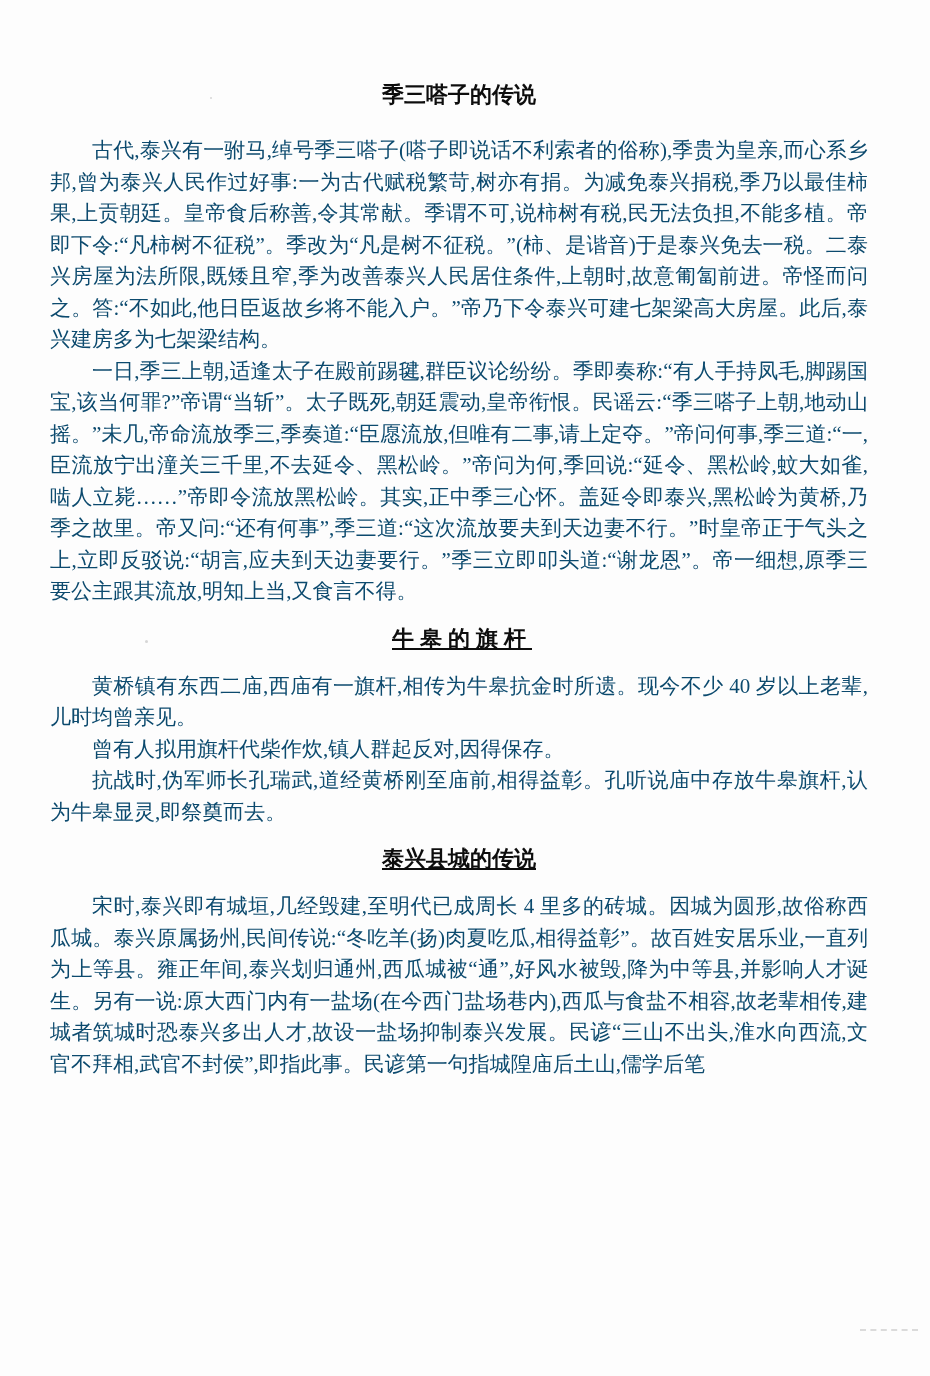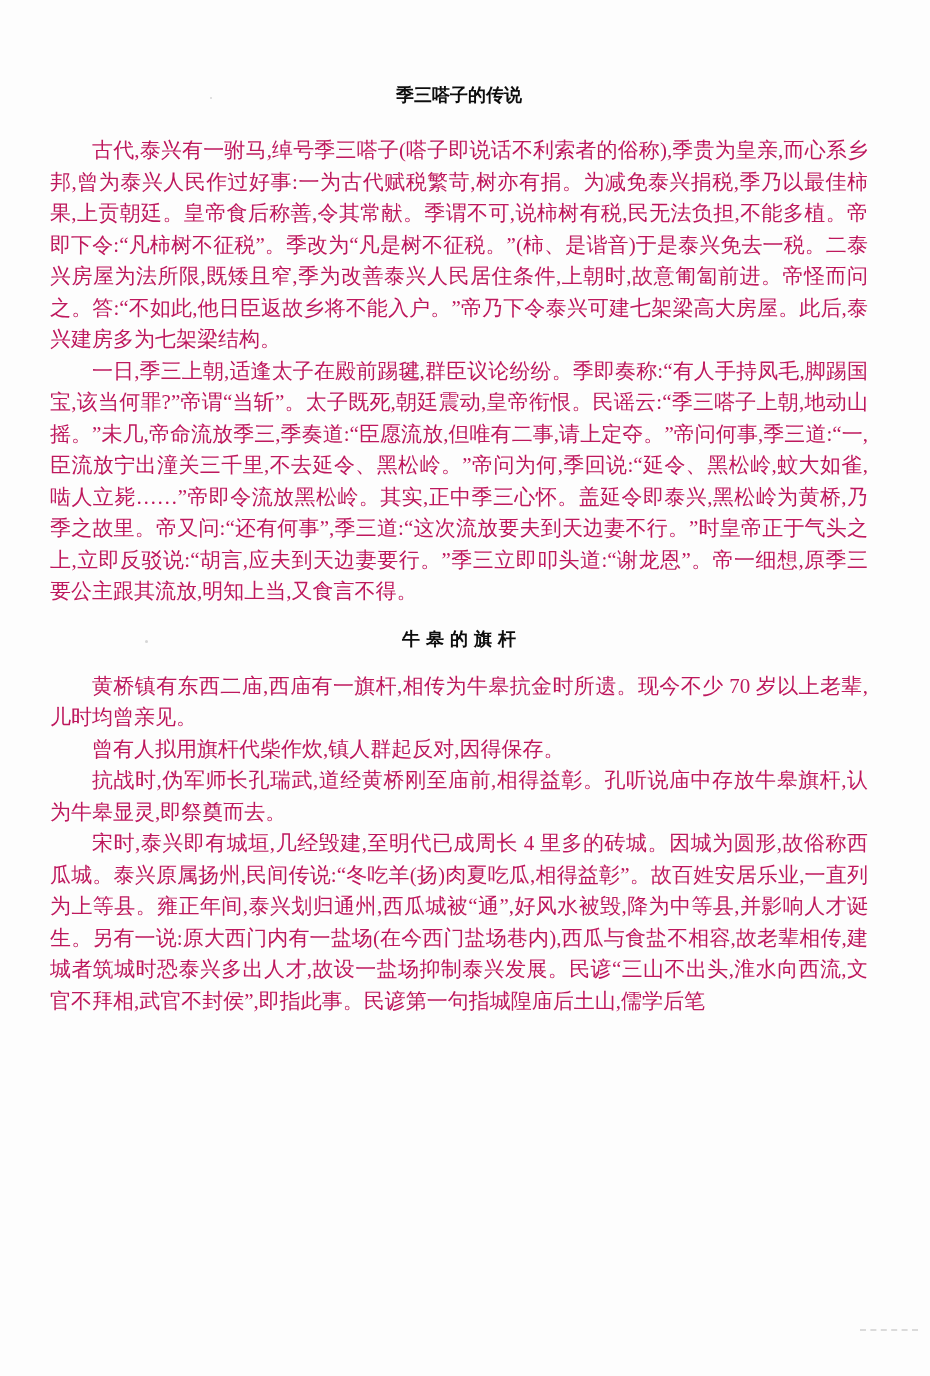--- a/index.html
+++ b/index.html
@@ -17,44 +17,45 @@
   }
   .content {
     box-sizing: border-box;
     padding: 81px 62px 0 50px;
     width: 930px;
   }
   .section-title {
     margin: 0;
     font-family: "Liberation Sans", "DejaVu Sans", sans-serif;
     font-weight: 700;
-    font-size: 18px;
+    font-size: 22px;
     line-height: 28px;
     text-align: center;
     color: #0d0d0d;
   }
   .section-title.first {
     margin-bottom: 26px;
   }
   .section-title.mid {
     margin-top: 17px;
     margin-bottom: 18px;
+    text-decoration: underline;
   }
   .section-title.tracked {
     letter-spacing: 6px;
     padding-left: 6px;
   }
   .section-body p {
     margin: 0;
     font-family: "Liberation Serif", "DejaVu Serif", serif;
     font-size: 21px;
     line-height: 31.5px;
     text-align: justify;
     text-indent: 2em;
-    color: #be185d;
+    color: #0c4a6e;
     word-break: break-all;
   }
   .scan-dashes {
     position: absolute;
     left: 860px;
     top: 1329px;
     width: 58px;
     height: 0;
     border-top: 2px dashed #d6d6d6;
     opacity: 0.85;
@@ -76,27 +77,28 @@
       <h2 class="section-title first">季三嗒子的传说</h2>
       <div class="section-body">
         <p>古代,泰兴有一驸马,绰号季三嗒子(嗒子即说话不利索者的俗称),季贵为皇亲,而心系乡邦,曾为泰兴人民作过好事:一为古代赋税繁苛,树亦有捐。为减免泰兴捐税,季乃以最佳柿果,上贡朝廷。皇帝食后称善,令其常献。季谓不可,说柿树有税,民无法负担,不能多植。帝即下令:“凡柿树不征税”。季改为“凡是树不征税。”(柿、是谐音)于是泰兴免去一税。二泰兴房屋为法所限,既矮且窄,季为改善泰兴人民居住条件,上朝时,故意匍匐前进。帝怪而问之。答:“不如此,他日臣返故乡将不能入户。”帝乃下令泰兴可建七架梁高大房屋。此后,泰兴建房多为七架梁结构。</p>
         <p>一日,季三上朝,适逢太子在殿前踢毽,群臣议论纷纷。季即奏称:“有人手持凤毛,脚踢国宝,该当何罪?”帝谓“当斩”。太子既死,朝廷震动,皇帝衔恨。民谣云:“季三嗒子上朝,地动山摇。”未几,帝命流放季三,季奏道:“臣愿流放,但唯有二事,请上定夺。”帝问何事,季三道:“一,臣流放宁出潼关三千里,不去延令、黑松岭。”帝问为何,季回说:“延令、黑松岭,蚊大如雀,啮人立毙……”帝即令流放黑松岭。其实,正中季三心怀。盖延令即泰兴,黑松岭为黄桥,乃季之故里。帝又问:“还有何事”,季三道:“这次流放要夫到天边妻不行。”时皇帝正于气头之上,立即反驳说:“胡言,应夫到天边妻要行。”季三立即叩头道:“谢龙恩”。帝一细想,原季三要公主跟其流放,明知上当,又食言不得。</p>
       </div>
     </section>
 
     <section>
       <h2 class="section-title mid tracked">牛皋的旗杆</h2>
       <div class="section-body">
-        <p>黄桥镇有东西二庙,西庙有一旗杆,相传为牛皋抗金时所遗。现今不少 70 岁以上老辈,儿时均曾亲见。</p>
+        <p>黄桥镇有东西二庙,西庙有一旗杆,相传为牛皋抗金时所遗。现今不少 40 岁以上老辈,儿时均曾亲见。</p>
         <p>曾有人拟用旗杆代柴作炊,镇人群起反对,因得保存。</p>
         <p>抗战时,伪军师长孔瑞武,道经黄桥刚至庙前,相得益彰。孔听说庙中存放牛皋旗杆,认为牛皋显灵,即祭奠而去。</p>
       </div>
     </section>
 
     <section>
+      <h2 class="section-title mid">泰兴县城的传说</h2>
       <div class="section-body">
         <p>宋时,泰兴即有城垣,几经毁建,至明代已成周长 4 里多的砖城。因城为圆形,故俗称西瓜城。泰兴原属扬州,民间传说:“冬吃羊(扬)肉夏吃瓜,相得益彰”。故百姓安居乐业,一直列为上等县。雍正年间,泰兴划归通州,西瓜城被“通”,好风水被毁,降为中等县,并影响人才诞生。另有一说:原大西门内有一盐场(在今西门盐场巷内),西瓜与食盐不相容,故老辈相传,建城者筑城时恐泰兴多出人才,故设一盐场抑制泰兴发展。民谚“三山不出头,淮水向西流,文官不拜相,武官不封侯”,即指此事。民谚第一句指城隍庙后土山,儒学后笔</p>
       </div>
     </section>
 
   </div>
 
   <div class="scan-dashes"></div>
   <div class="scan-speck" style="left:145px; top:640px; width:3px; height:3px;"></div>
   <div class="scan-speck" style="left:210px; top:97px; width:2px; height:2px;"></div>

